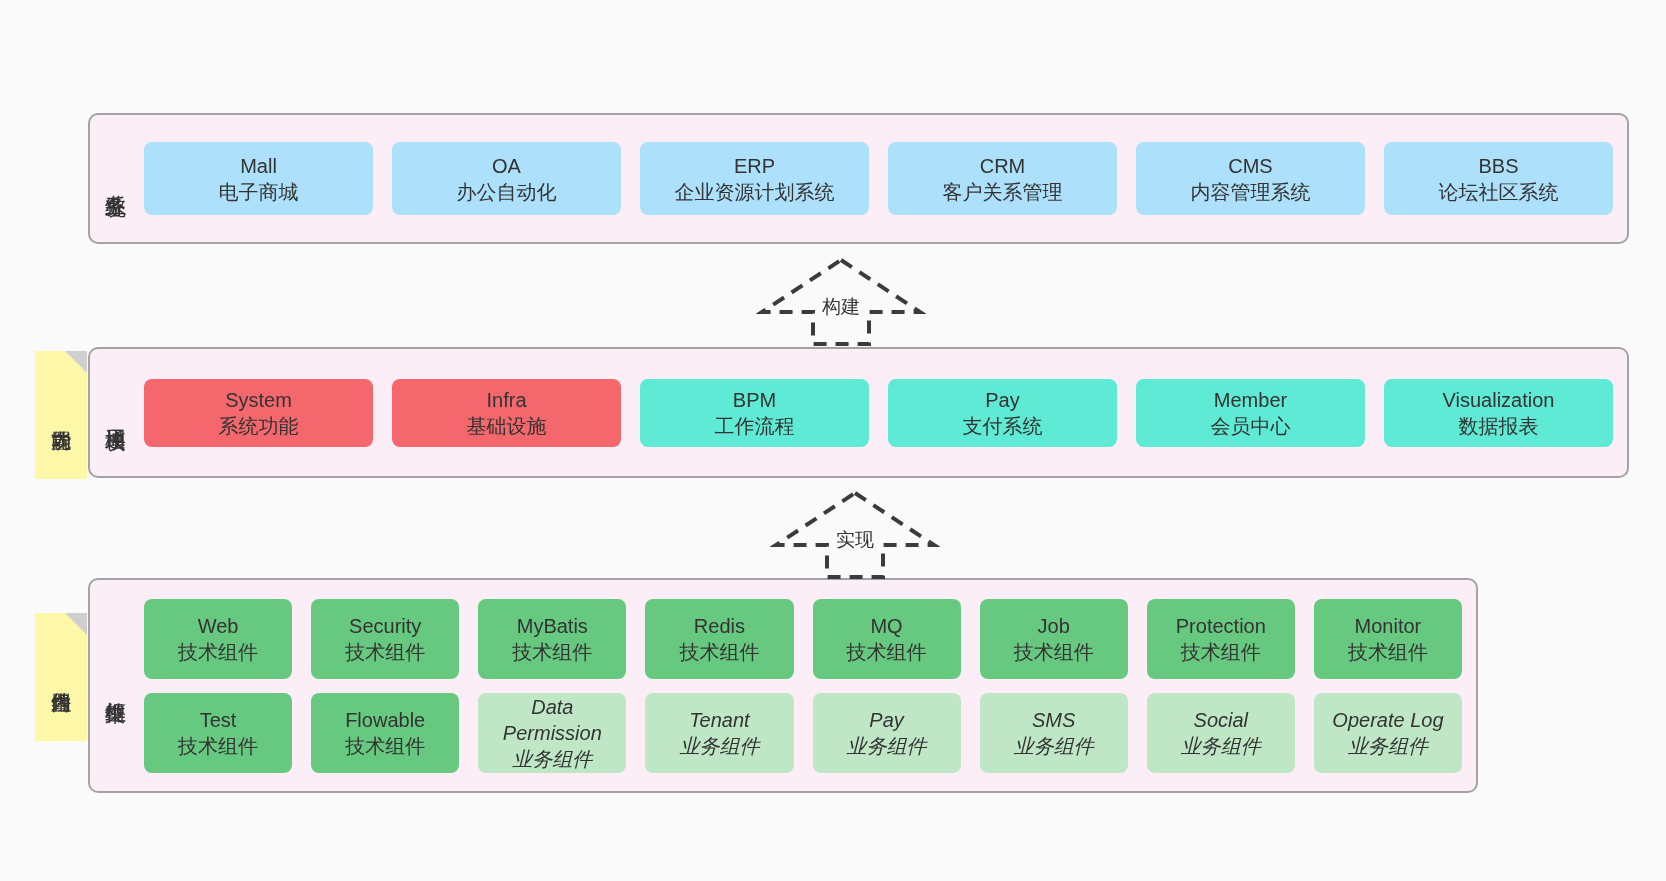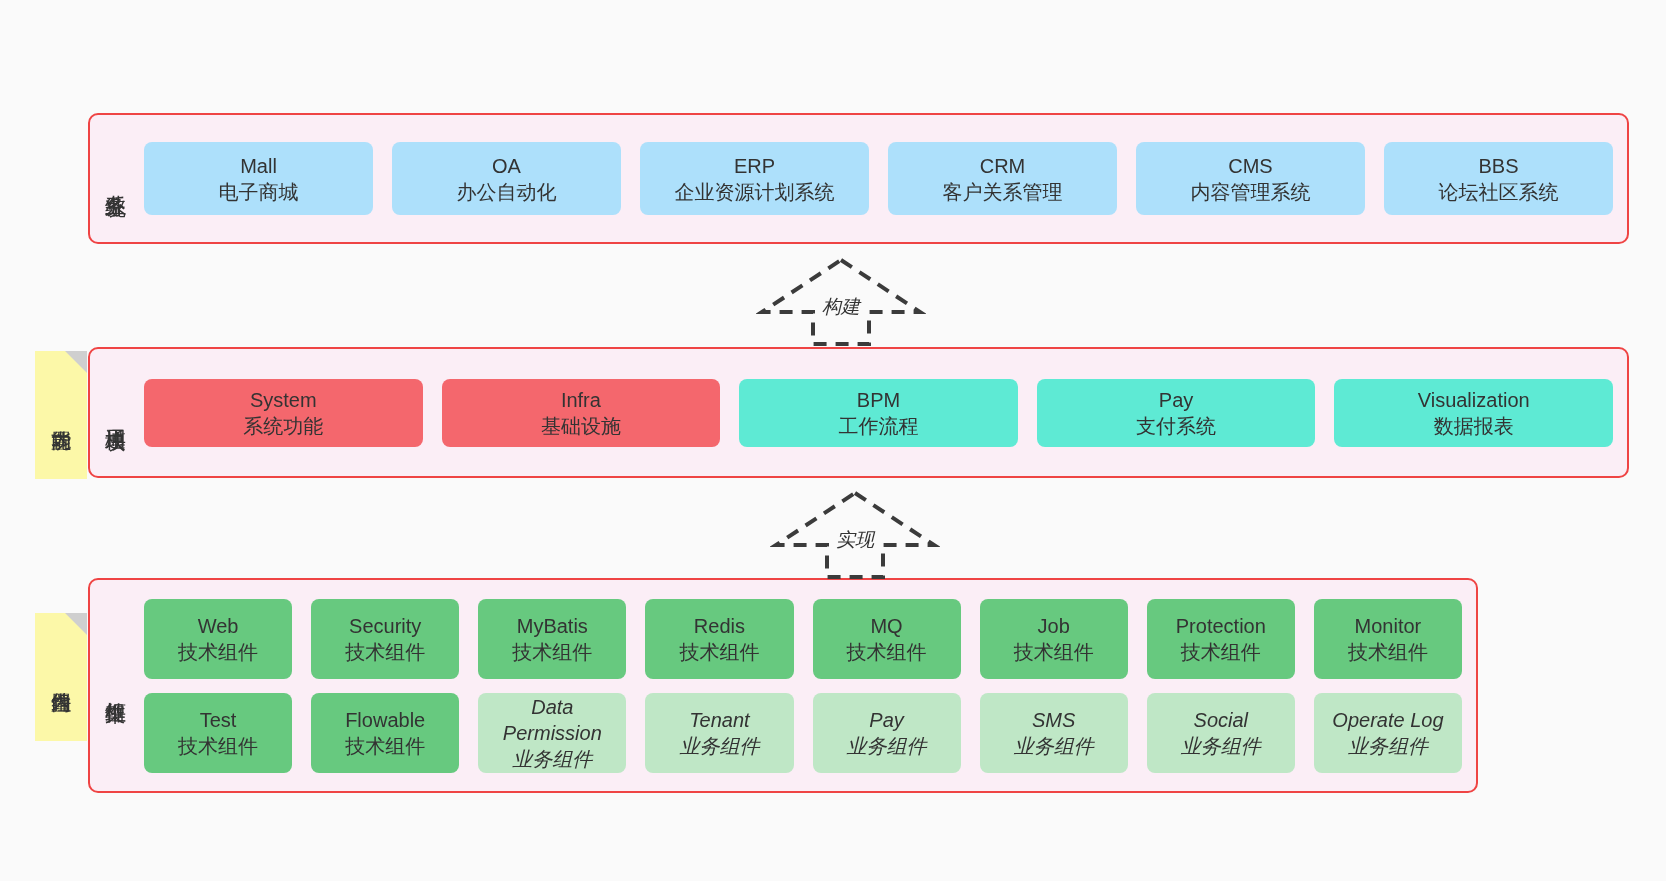--- a/index.html
+++ b/index.html
@@ -18,21 +18,21 @@
 
   .canvas {
     position: absolute;
     inset: 0;
   }
 
   
   .layer {
     position: absolute;
     background: #fbeef6;
-    border: 2px solid #ef4444;
+    border: 2px solid #a3a3a3;
     border-radius: 10px;
     box-sizing: border-box;
     display: flex;
     align-items: stretch;
   }
 
   .layer-title {
     flex: 0 0 auto;
     width: 46px;
     display: flex;
@@ -142,21 +142,20 @@
   }
   #sticky-modules   { left: 35px; top: 351px; height: 128px; }
   #sticky-framework { left: 35px; top: 613px; height: 128px; }
 
   
   .gen-arrow {
     position: absolute;
     width: 170px;
     height: 92px;
     z-index: 2;
-    font-style: italic;
   }
   .gen-arrow svg { display: block; width: 100%; height: 100%; }
   .gen-label {
     position: absolute;
     left: 0;
     top: 40px;
     width: 100%;
     text-align: center;
     font-size: 19px;
     color: #333333;
@@ -228,20 +227,24 @@
         </div>
         <div class="node n-pink">
           <span class="en">BPM</span>
           <span class="cn">工作流程</span>
         </div>
         <div class="node n-pink">
           <span class="en">Pay</span>
           <span class="cn">支付系统</span>
         </div>
         <div class="node n-pink">
+          <span class="en">Member</span>
+          <span class="cn">会员中心</span>
+        </div>
+        <div class="node n-pink">
           <span class="en">Visualization</span>
           <span class="cn">数据报表</span>
         </div>
       </div>
     </div>
   </div>
 
   <div class="gen-arrow" id="arrow-realize">
     <svg viewBox="0 0 170 92" preserveAspectRatio="none" aria-hidden="true">
       <path d="M 85 6 L 164 58 L 113 58 L 113 90 L 57 90 L 57 58 L 6 58 Z" fill="none" stroke="#3b3b3b" stroke-width="4" stroke-dasharray="13 9" stroke-linecap="butt"></path>

